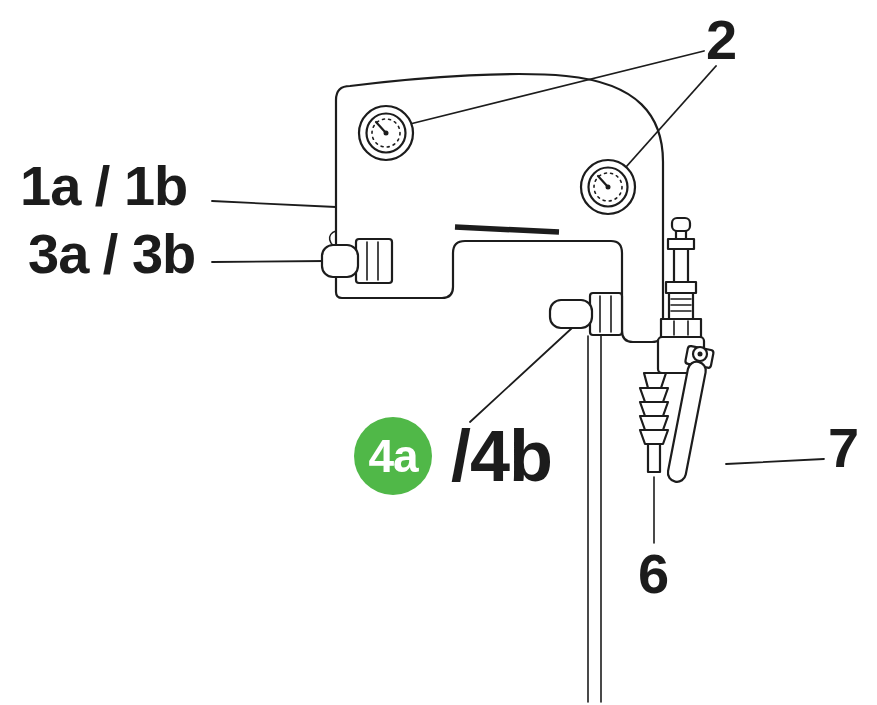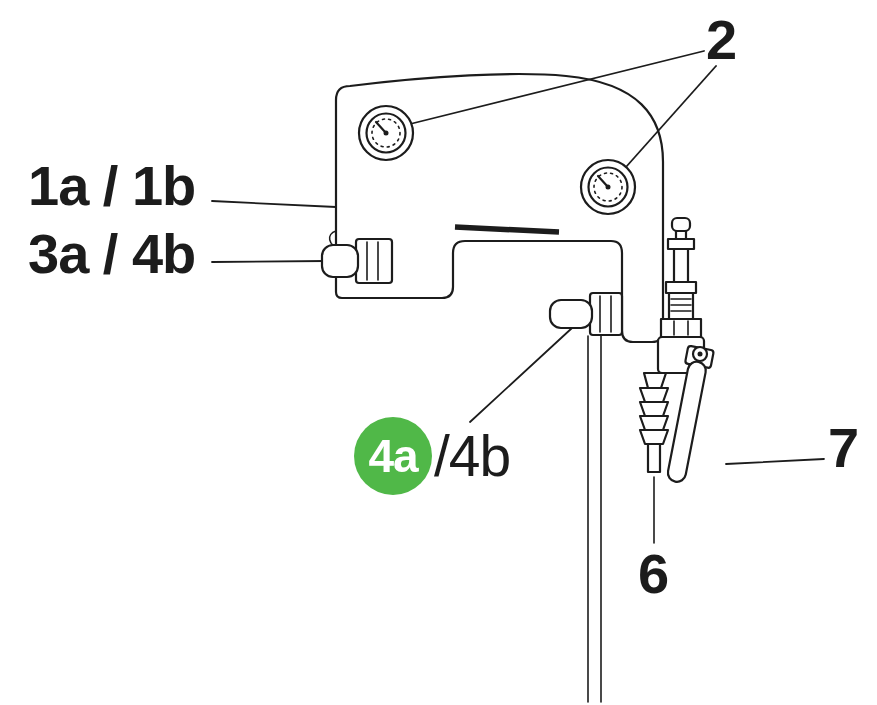--- a/index.html
+++ b/index.html
@@ -15,22 +15,22 @@
   .dot{fill:var(--line-color,#1c1c1c);stroke:none;}
   .ticks{stroke-dasharray:2 4.2;}
 
   .callout{position:absolute;font-weight:700;font-size:56px;line-height:1;
            color:var(--line-color,#111);letter-spacing:-1px;white-space:nowrap;}
   .badge-row{position:absolute;display:flex;align-items:center;text-align:right;}
   .badge{width:78px;height:78px;border-radius:50%;
          background:var(--highlight-color,#50b848);color:var(--highlight-text-color,#fff);
          display:flex;align-items:center;justify-content:center;
          font-weight:700;font-size:46px;letter-spacing:-1px;}
-  .badge-rest{font-weight:400;font-size:57px;letter-spacing:-1px;line-height:1;
-              color:var(--line-color,#111);margin-left:2px;}
+  .badge-rest{font-weight:700;font-size:72px;letter-spacing:-1px;line-height:1;
+              color:var(--line-color,#111);margin-left:19px;}
 </style>
 </head>
 <body>
 
 <div class="stage">
 
   <svg width="877" height="705" viewBox="0 0 877 705">
 
     <g>
       <line class="lines leader" x1="212" y1="201" x2="336" y2="207"></line>
@@ -109,23 +109,23 @@
 
       <g transform="translate(700,354) rotate(11)">
         <rect class="lines fillw" x="-13" y="-6" width="26" height="18" rx="3"></rect>
         <rect class="lines fillw" x="-9" y="8" width="18" height="122" rx="9"></rect>
       </g>
       <circle class="lines fillw" cx="700" cy="354" r="7"></circle>
       <circle class="dot" cx="700" cy="354" r="2.5"></circle>
     </g>
   </svg>
 
-  <div class="callout" style="left:28px;top:158px">1a / 1b</div>
+  <div class="callout" style="left:20px;top:158px">1a / 1b</div>
 
-  <div class="callout" style="left:28px;top:226px">3a / 4b</div>
+  <div class="callout" style="left:28px;top:226px">3a / 3b</div>
 
   <div class="callout" style="left:706px;top:12px">2</div>
 
   <div class="badge-row" style="left:354px;top:417px">
     <div class="badge">4a</div>
     <div class="badge-rest">/4b</div>
   </div>
 
   <div class="callout" style="left:638px;top:546px">6</div>
 

